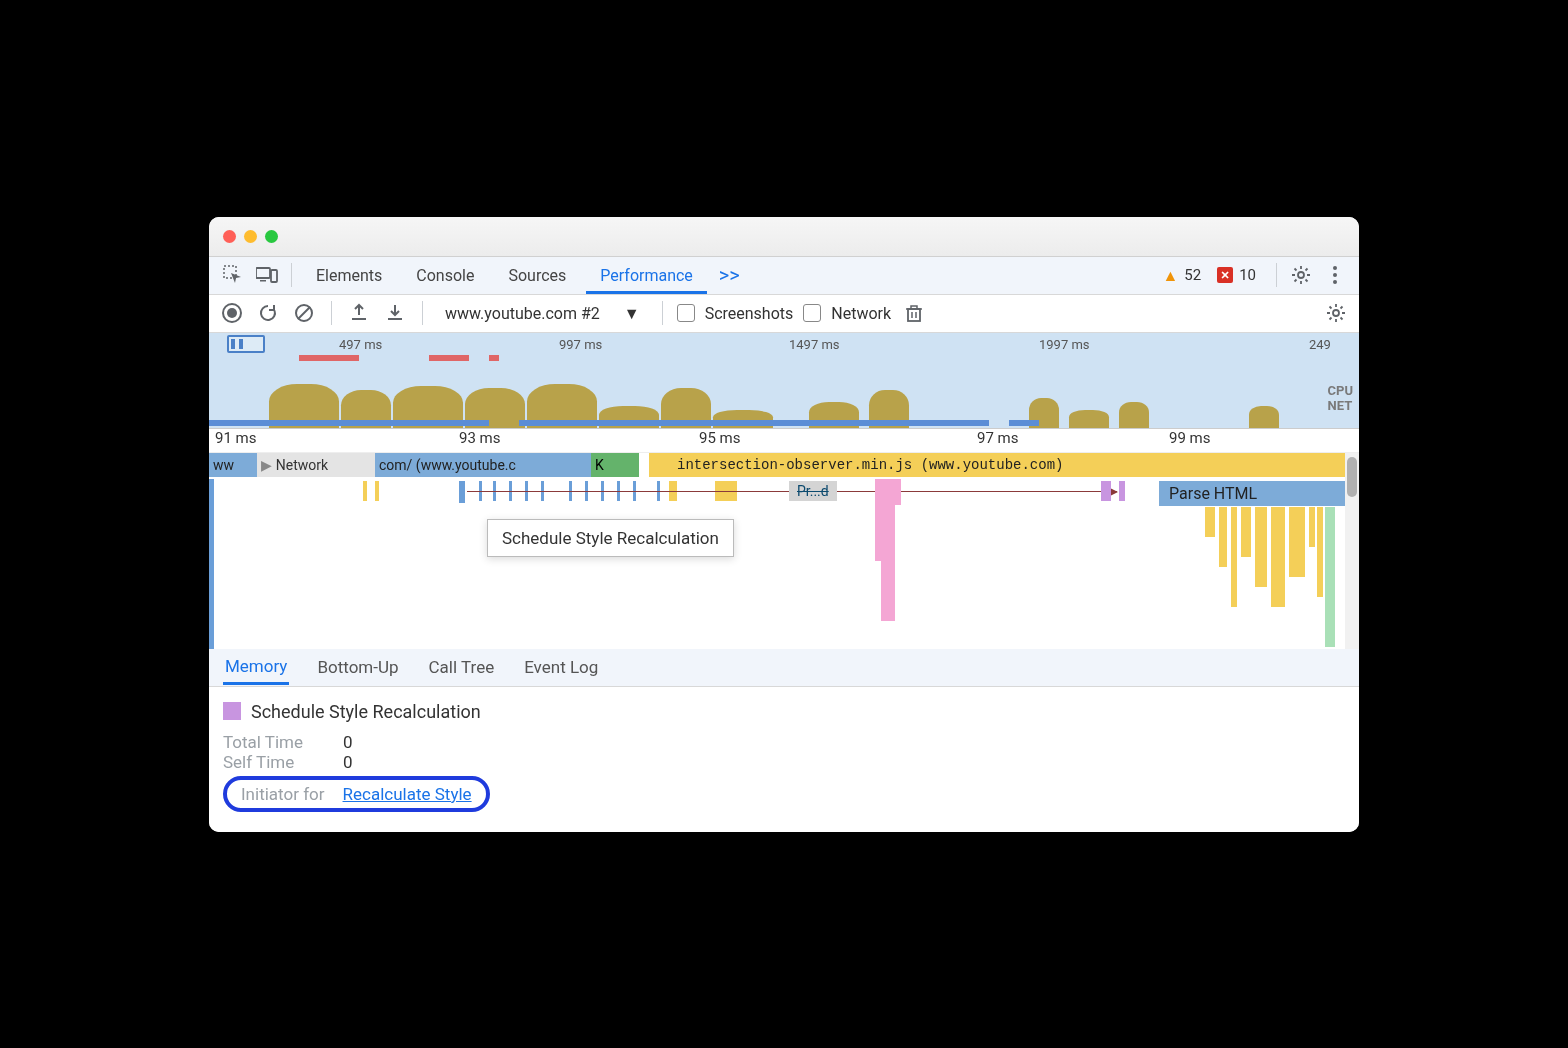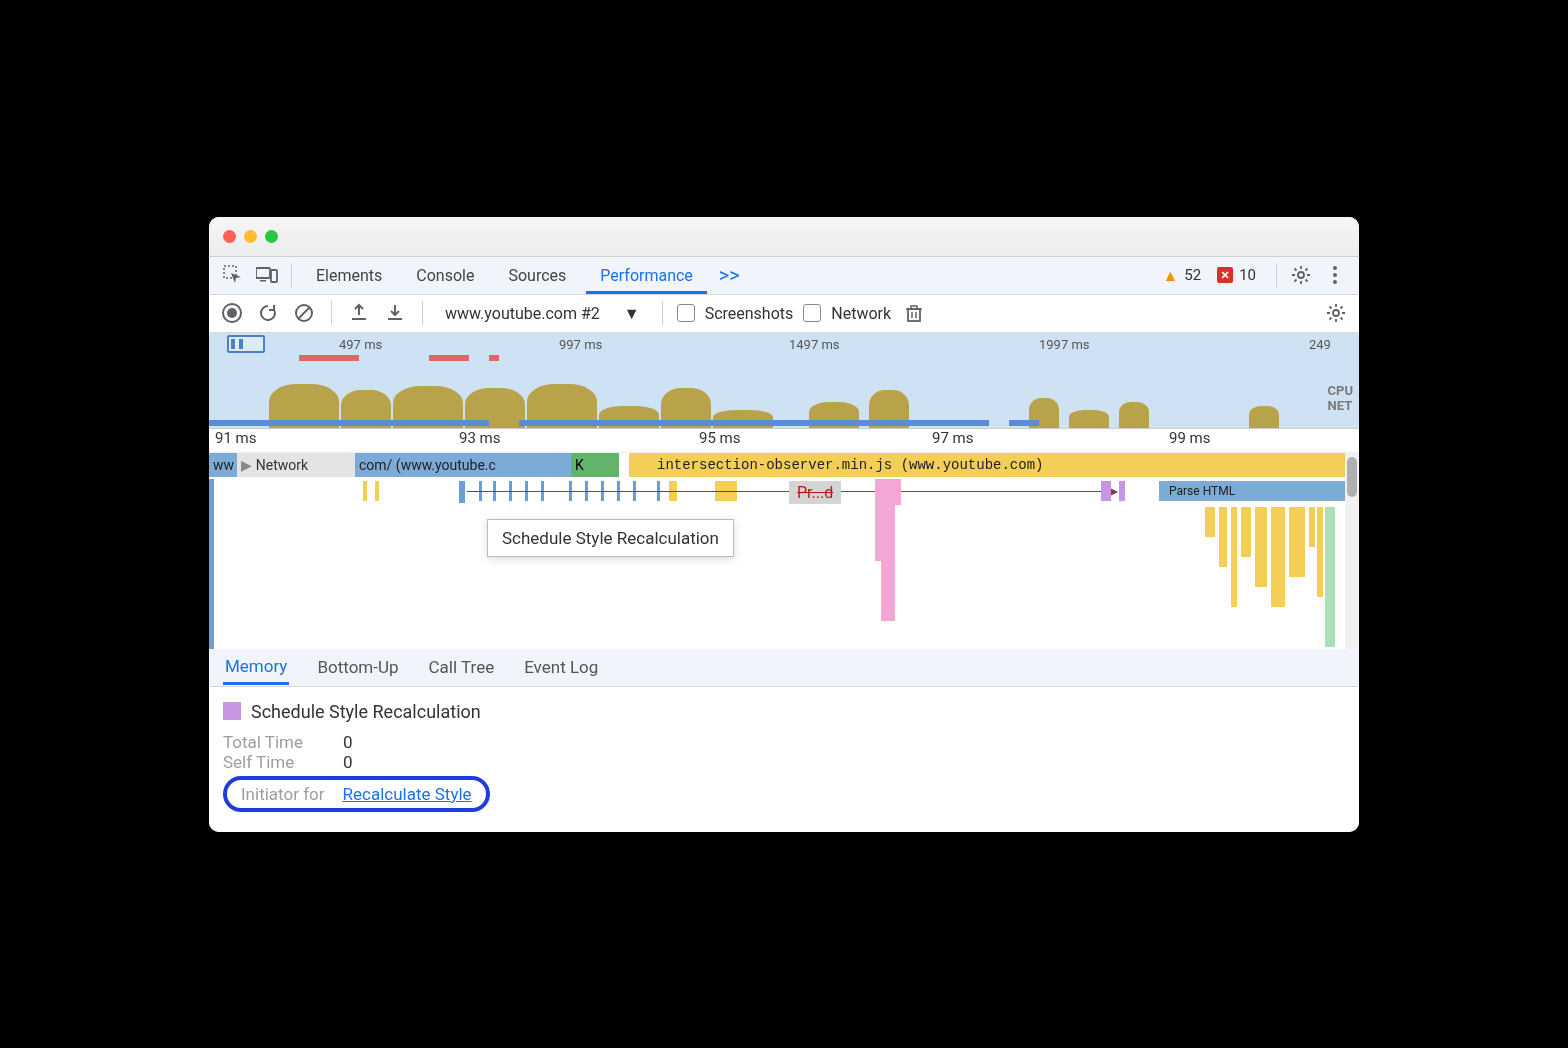--- a/index.html
+++ b/index.html
@@ -47,23 +47,23 @@
 
 .flame { height: 196px; background: #fff; position: relative; overflow: hidden; }
 .flame-row1 { position: absolute; top: 0; left: 0; right: 14px; height: 24px; display: flex; }
 .seg { height: 24px; display: inline-flex; align-items: center; padding: 0 4px; font-size: 14px; color: #000; overflow: hidden; white-space: nowrap; }
 .blue-seg { background: #7dabd8; color: #222; }
 .grey-seg { background: #e4e4e4; color: #333; }
 .green-seg { background: #64b36b; }
 .yellow-seg { background: #f4cf58; color: #222; font-family: Liberation Mono, monospace; }
 .arrow-line { position: absolute; top: 38px; height: 0; border-top: 1px solid #8b3a3a; }
 .arrow-line::after { content: ''; position: absolute; right: -1px; top: -5px; border-left: 10px solid #8b3a3a; border-top: 5px solid transparent; border-bottom: 5px solid transparent; }
-.pred { position: absolute; top: 28px; background: #d4d4d4; font-size: 16px; padding: 2px 8px; text-decoration: line-through; color: #b91c1c; }
+.pred { position: absolute; top: 28px; background: #d4d4d4; font-size: 14px; padding: 2px 8px; text-decoration: line-through; color: #0c4a6e; }
 .pink-block { position: absolute; background: #f4a6d4; }
-.parse-html { position: absolute; top: 28px; background: #7dabd8; font-size: 12px; color: #222; padding: 3px 10px; }
+.parse-html { position: absolute; top: 28px; background: #7dabd8; font-size: 16px; color: #222; padding: 3px 10px; }
 .tick { position: absolute; width: 3px; background: #6a9ed8; }
 .ytick { position: absolute; background: #f4cf58; }
 .gtick { position: absolute; background: #a9e0b7; }
 .tooltip { position: absolute; background: #fff; border: 1px solid #bbb; padding: 8px 14px; font-size: 17px; color: #333; box-shadow: 0 2px 8px rgba(0,0,0,0.15); }
 .flame-scroll { position: absolute; top: 0; right: 0; bottom: 0; width: 14px; background: #f1f1f1; }
 .flame-scroll .thumb { position: absolute; top: 4px; left: 2px; right: 2px; height: 40px; background: #b0b0b0; border-radius: 5px; }
 
 .detail-tabs { height: 38px; background: #f1f5fb; border-bottom: 1px solid #d8d8d8; display: flex; align-items: center; gap: 26px; padding: 0 14px; font-size: 17px; color: #555; }
 .detail-tabs .dtab { padding: 6px 2px; cursor: pointer; }
 .detail-tabs .dtab.active { color: #1a73e8; border-bottom: 3px solid #1a73e8; margin-bottom: -1px; }
@@ -220,27 +220,27 @@
     <div class="ov-labels">
       <div>CPU</div>
       <div>NET</div>
     </div>
   </div>
 
   <div class="ruler">
     <span style="left:6px">91 ms</span>
     <span style="left:250px">93 ms</span>
     <span style="left:490px">95 ms</span>
-    <span style="left:723px">97 ms</span>
+    <span style="left:768px">97 ms</span>
     <span style="left:960px">99 ms</span>
   </div>
 
   <div class="flame">
     <div class="flame-row1">
-      <div class="seg blue-seg" style="width:28px">ww</div>
+      <div class="seg blue-seg" style="width:48px">ww</div>
       <div class="seg grey-seg" style="width:118px">
         <span style="color:#888;margin-right:4px">▶</span>
           <span>Network</span>
       </div>
       <div class="seg blue-seg" style="width:216px">com/ (www.youtube.c</div>
       <div class="seg green-seg" style="width:16px">K</div>
       <div class="seg green-seg" style="width:8px"></div>
       <div class="seg green-seg" style="width:8px"></div>
       <div class="seg green-seg" style="width:8px"></div>
       <div class="seg green-seg" style="width:8px"></div>

